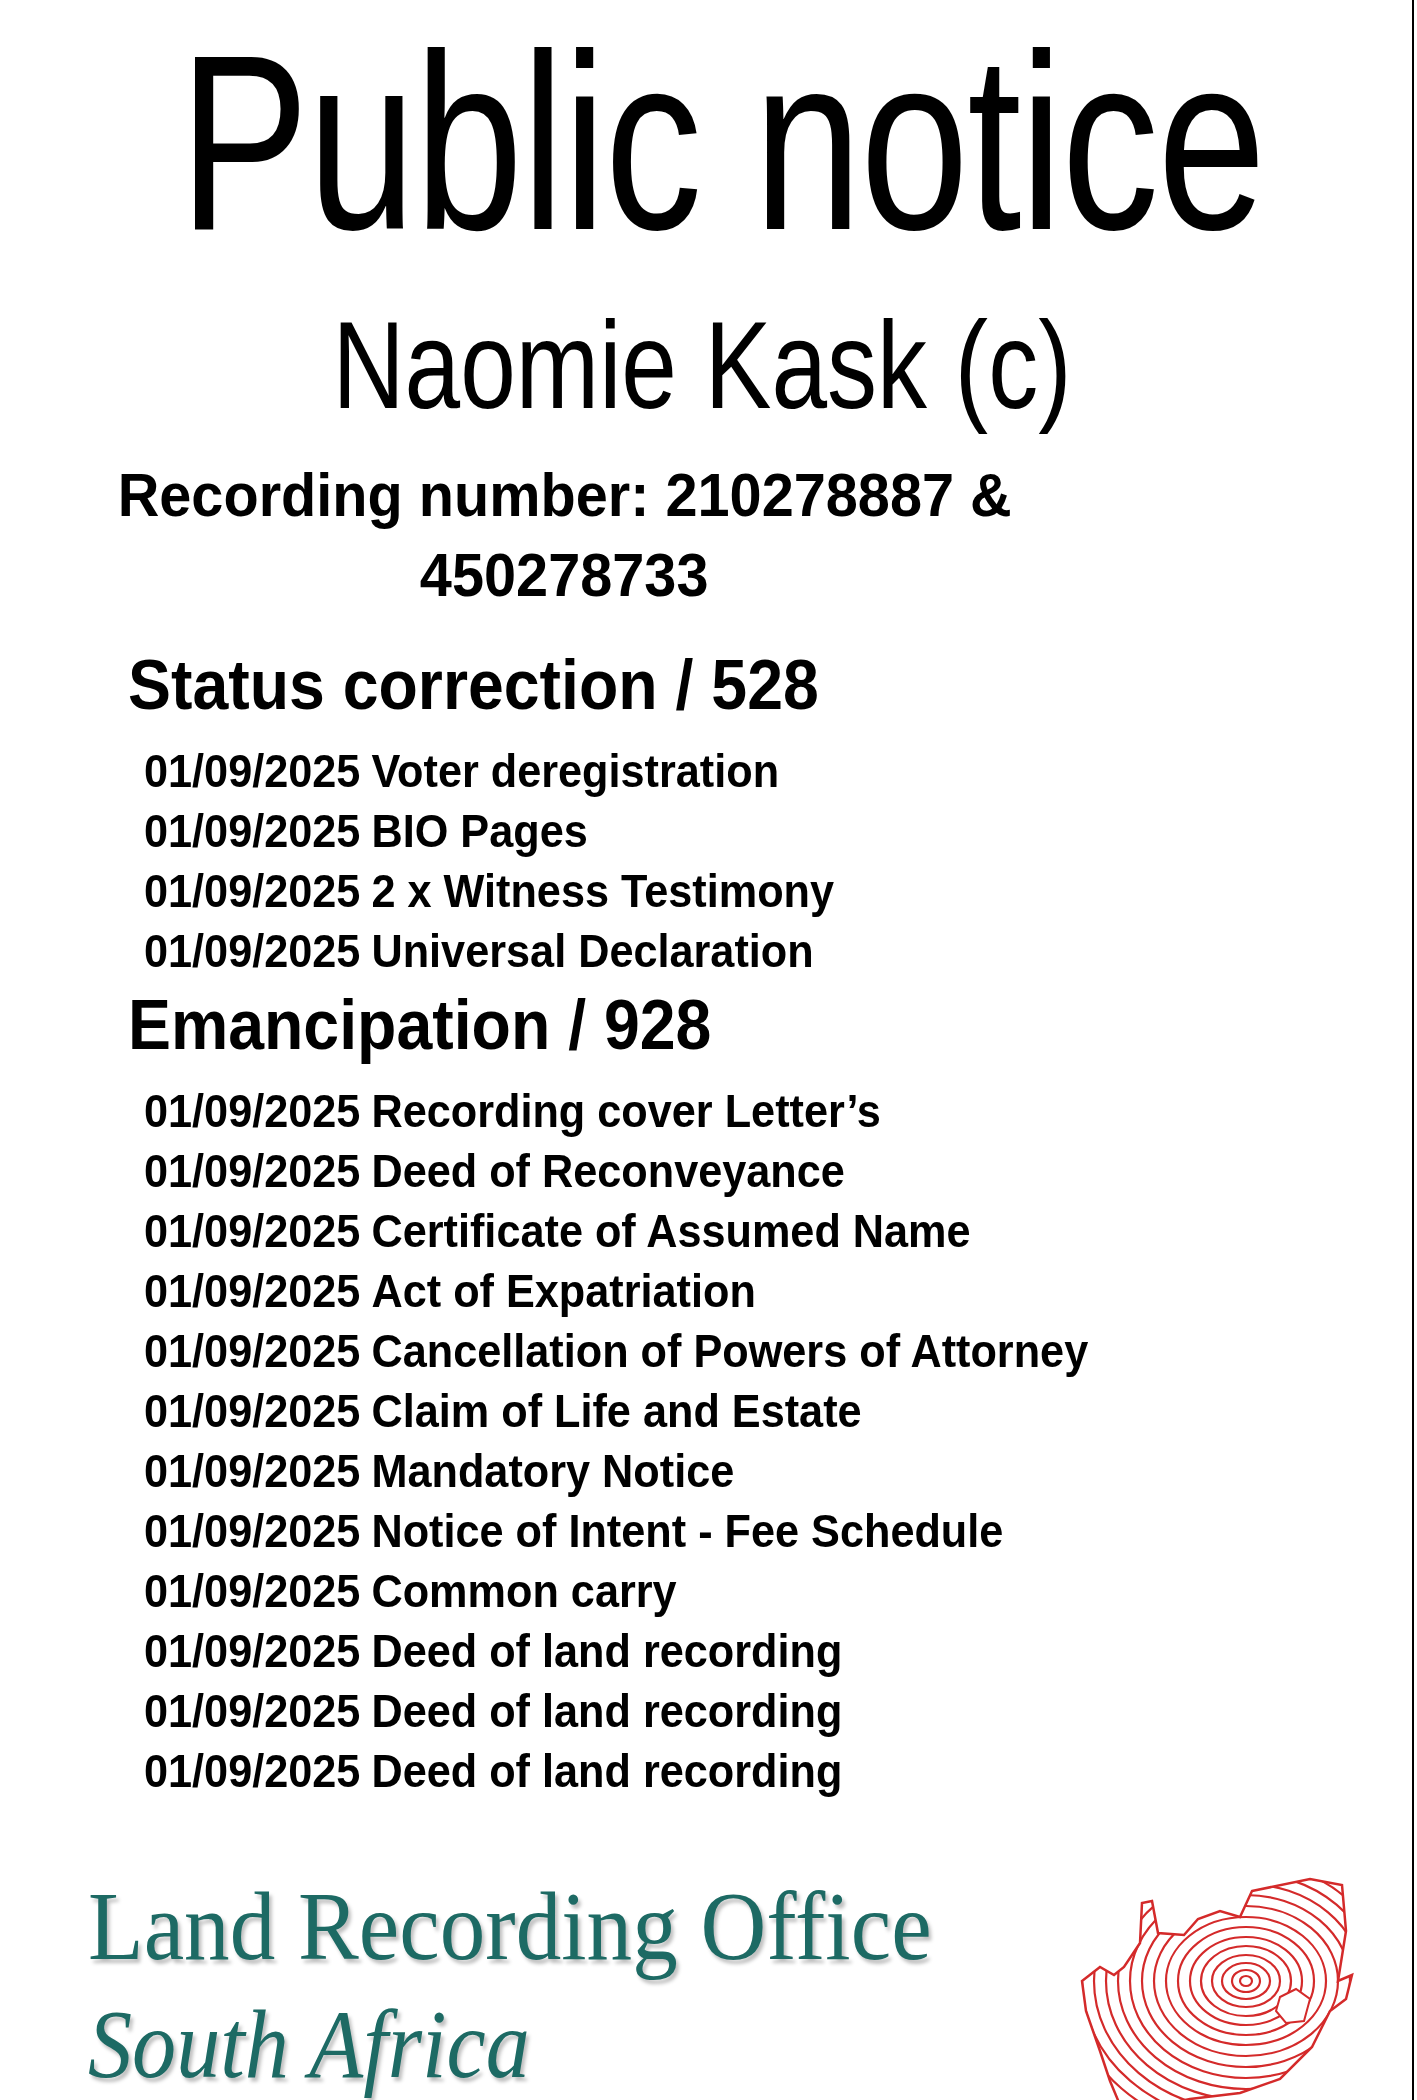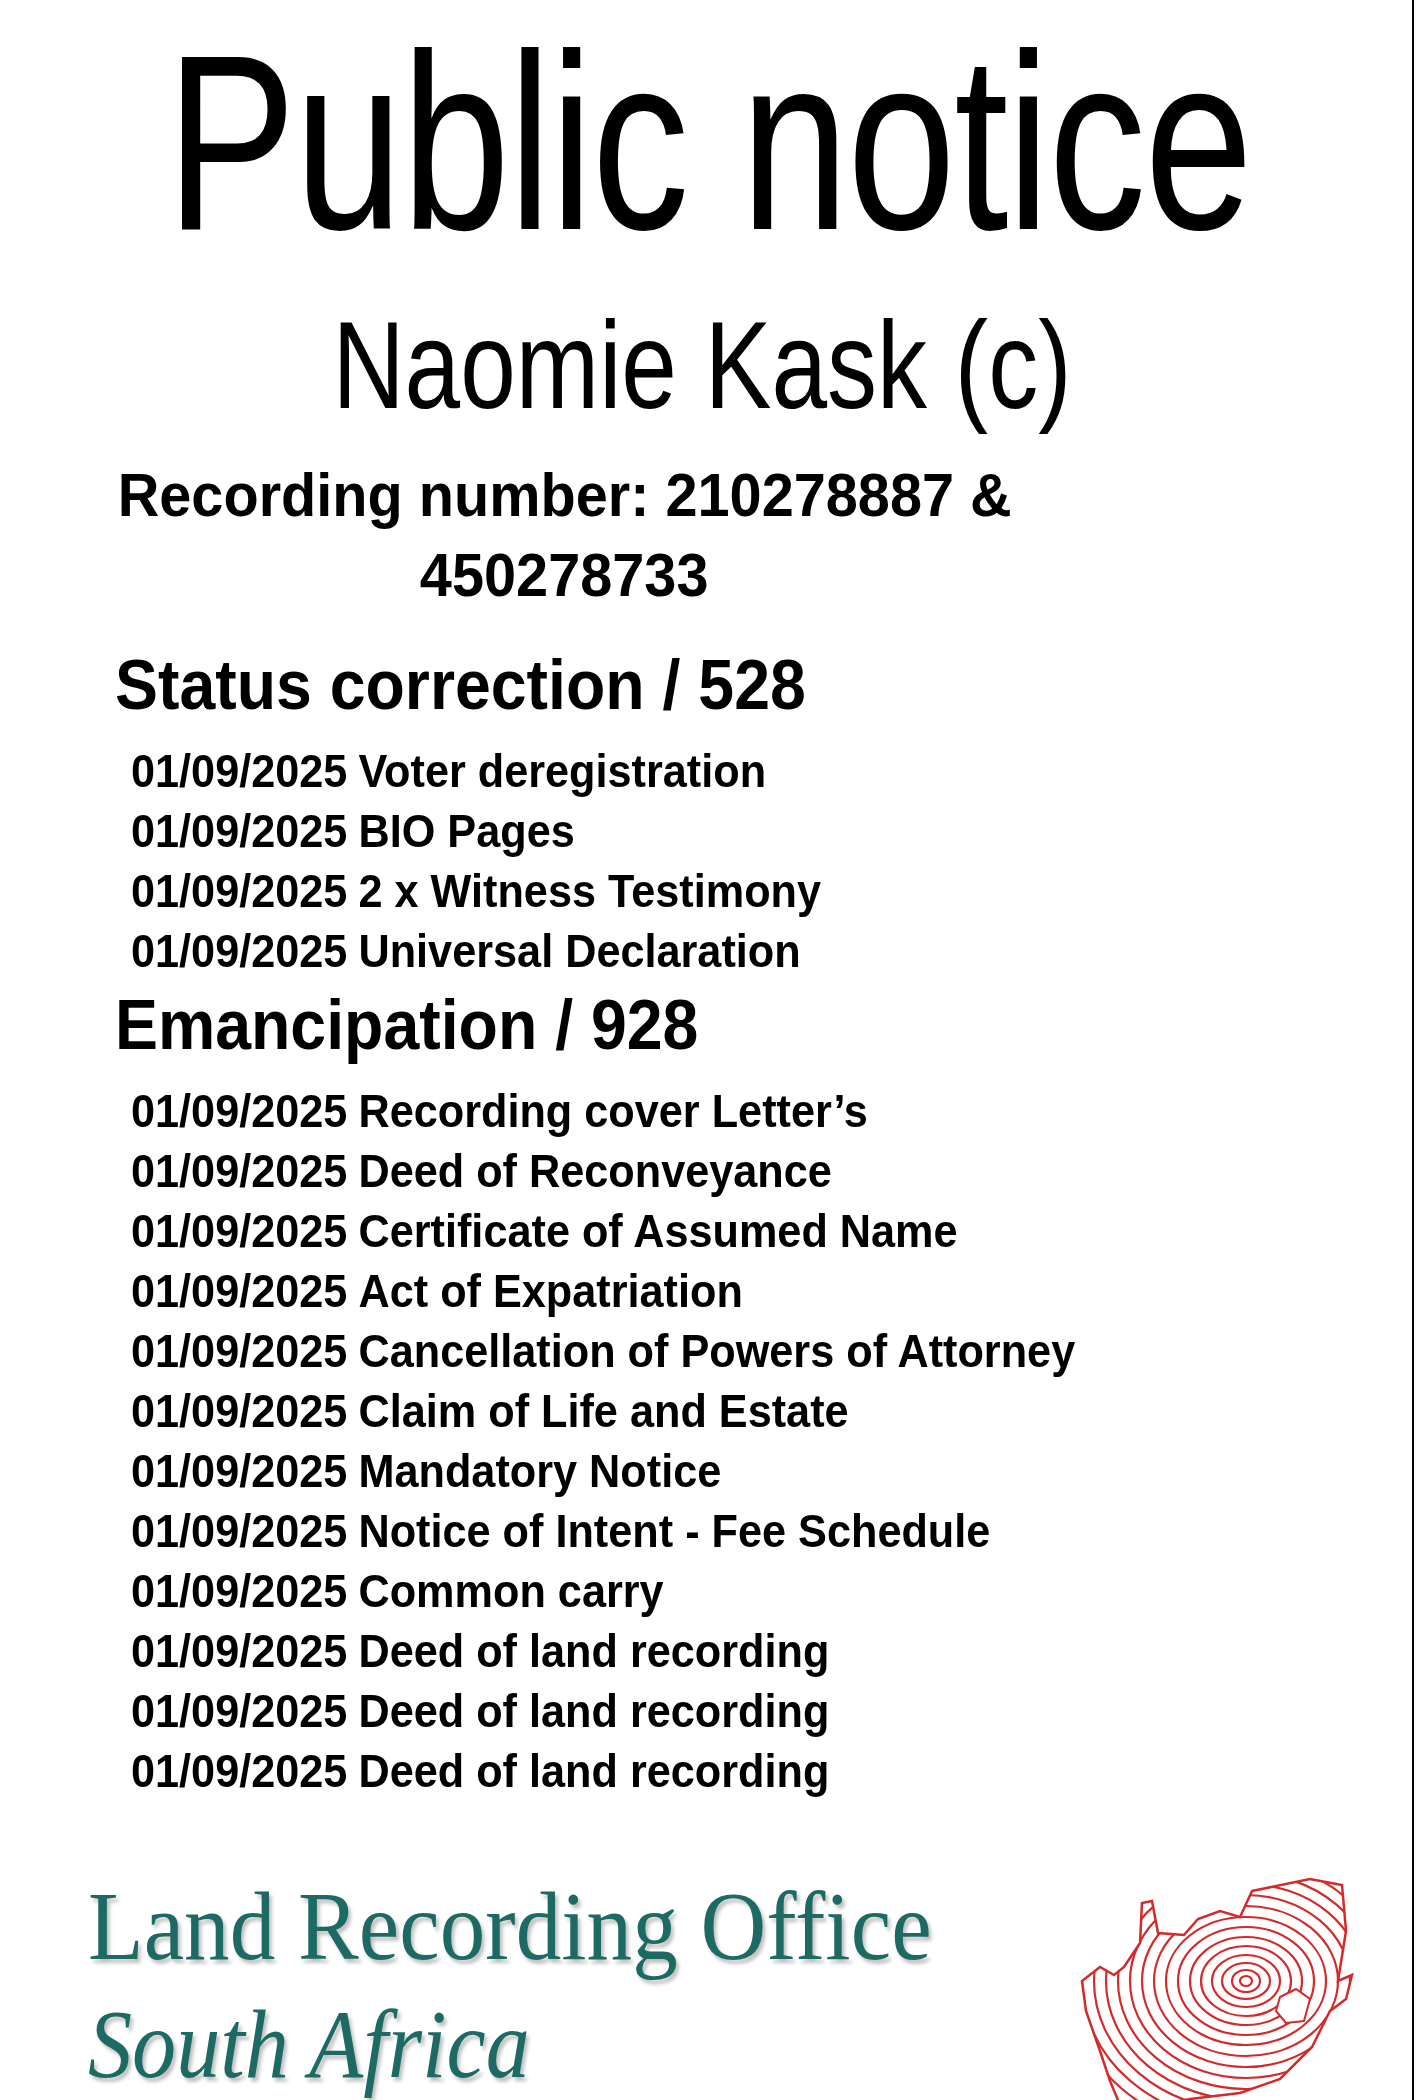--- a/index.html
+++ b/index.html
@@ -1,28 +1,28 @@
 <!DOCTYPE html>
 <html><head>
 <meta charset="utf-8">
 <style>
   html, body { margin: 0; padding: 0; background: #ffffff; }
   body { width: 1417px; height: 2100px; position: relative; overflow: hidden; font-family: "Liberation Sans", sans-serif; color: #000; }
   .right-border { position: absolute; top: 0; right: 3px; width: 2px; height: 2100px; background: #000; }
 
-  .title-wrap { position: absolute; top: 28px; left: 0; width: 1417px; text-align: center; }
+  .title-wrap { position: absolute; top: 28px; left: 0; width: 1417px; text-align: right; }
   .title { display: inline-block; font-size: 250px; line-height: 230px; font-weight: 400; letter-spacing: -2px; transform: scaleX(0.78); transform-origin: center; white-space: nowrap; }
 
   .name-wrap { position: absolute; top: 300px; left: 0; width: 1403px; text-align: center; }
   .name { display: inline-block; font-size: 125px; line-height: 130px; transform: scaleX(0.8); transform-origin: center; white-space: nowrap; }
 
   .recording { position: absolute; top: 455px; left: 0; width: 1129px; text-align: center; font-weight: 700; font-size: 62px; line-height: 80px; }
   .recording .inner { display: inline-block; transform: scaleX(0.93); transform-origin: center; }
 
-  .section { position: absolute; left: 115px; }
+  .section { position: absolute; left: 128px; }
   .section-heading { font-weight: 700; font-size: 70px; line-height: 80px; white-space: nowrap; transform: scaleX(0.92); transform-origin: left; }
   .entries { list-style: none; margin: 16px; padding: 0; }
   .entry { font-weight: 700; font-size: 47px; line-height: 60px; white-space: nowrap; transform: scaleX(0.92); transform-origin: left; }
   .entry .date { margin-right: 12px; }
 
   .sec1 { top: 645px; }
   .sec1 .section-heading { margin-bottom: 2px; }
   .sec2 { top: 985px; }
   .sec2 .section-heading { margin-bottom: 0px; }
 

